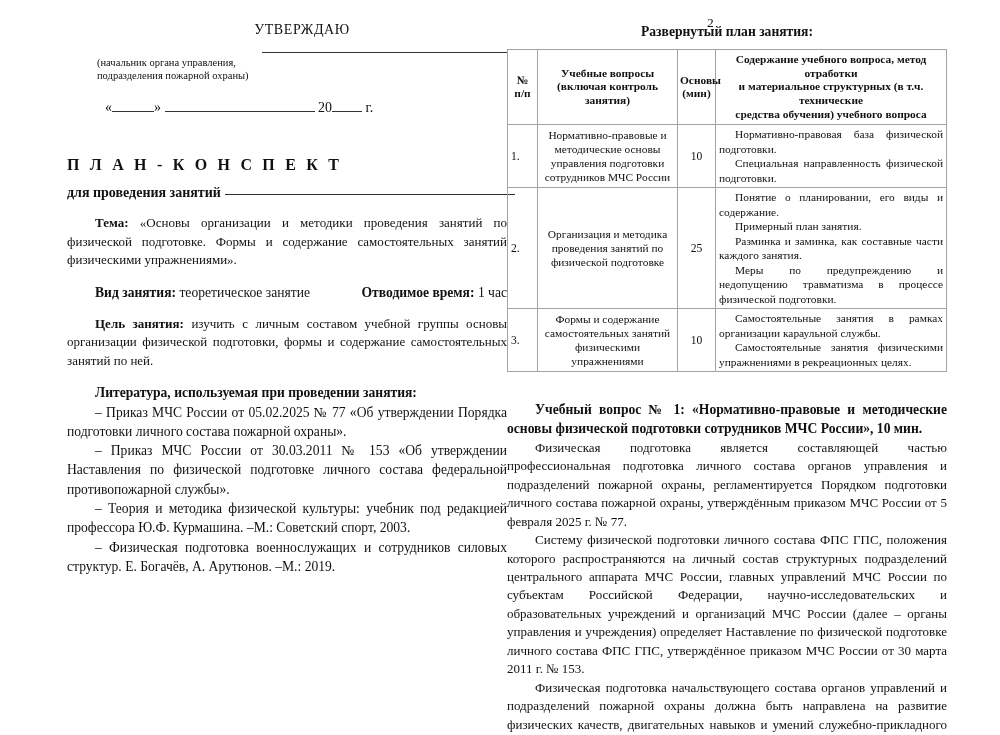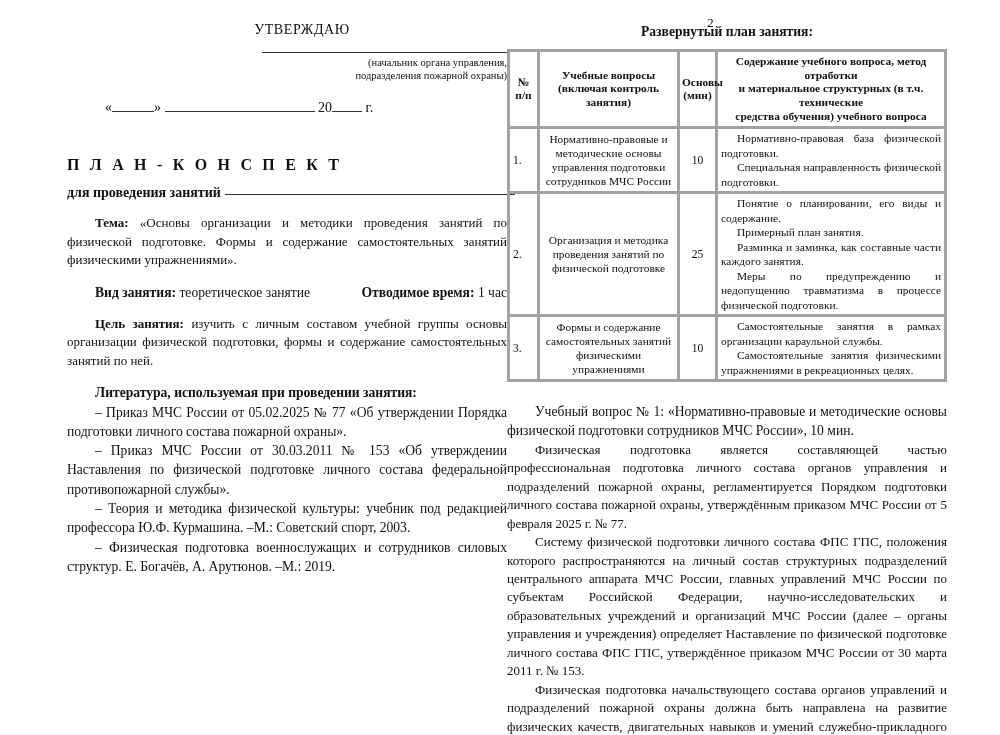--- a/index.html
+++ b/index.html
@@ -52,21 +52,21 @@
     letter-spacing: 0.6px;
     margin: 8px 0 0 0;
     padding-left: 30px;
   }
   .approve-rule {
     width: 245px;
     margin: 14px 0 0 auto;
     border-bottom: 1px solid #333;
   }
   .approve-caption {
-    text-align: right;
+    text-align: left;
     font-size: 10.5px;
     line-height: 1.25;
     margin-top: 3px;
     padding-left: 30px;
   }
   .date-line {
     margin-top: 18px;
     padding-left: 38px;
     font-size: 14px;
     white-space: nowrap;
@@ -144,21 +144,21 @@
     font-weight: bold;
     text-align: center;
     margin: 10px 0 9px 0;
   }
   table.plan {
     border-collapse: collapse;
     width: 440px;
     table-layout: fixed;
   }
   table.plan th, table.plan td {
-    border: 3px solid #a3a3a3;
+    border: 1px solid #a3a3a3;
     vertical-align: middle;
     padding: 2px 3px;
   }
   table.plan th {
     font-size: 11.4px;
     font-weight: bold;
     text-align: center;
     line-height: 1.2;
     padding: 3px 2px;
   }
@@ -189,25 +189,25 @@
     padding: 2px 4px 2px 4px;
   }
   td.cont p {
     margin: 0;
     text-indent: 16px;
     text-align: justify;
   }
 
   .q-head {
     font-size: 13.6px;
-    font-weight: normal;
-    line-height: 1.42;
-    text-indent: 28px;
-    text-align: justify;
-    margin-top: 20px;
+    font-weight: bold;
+    line-height: 1.42;
+    text-indent: 28px;
+    text-align: justify;
+    margin-top: 28px;
   }
 </style>
 </head>
 <body>
 
 <div class="page">
 
   <div class="page-number">2</div>
 
   <div class="col-left">

